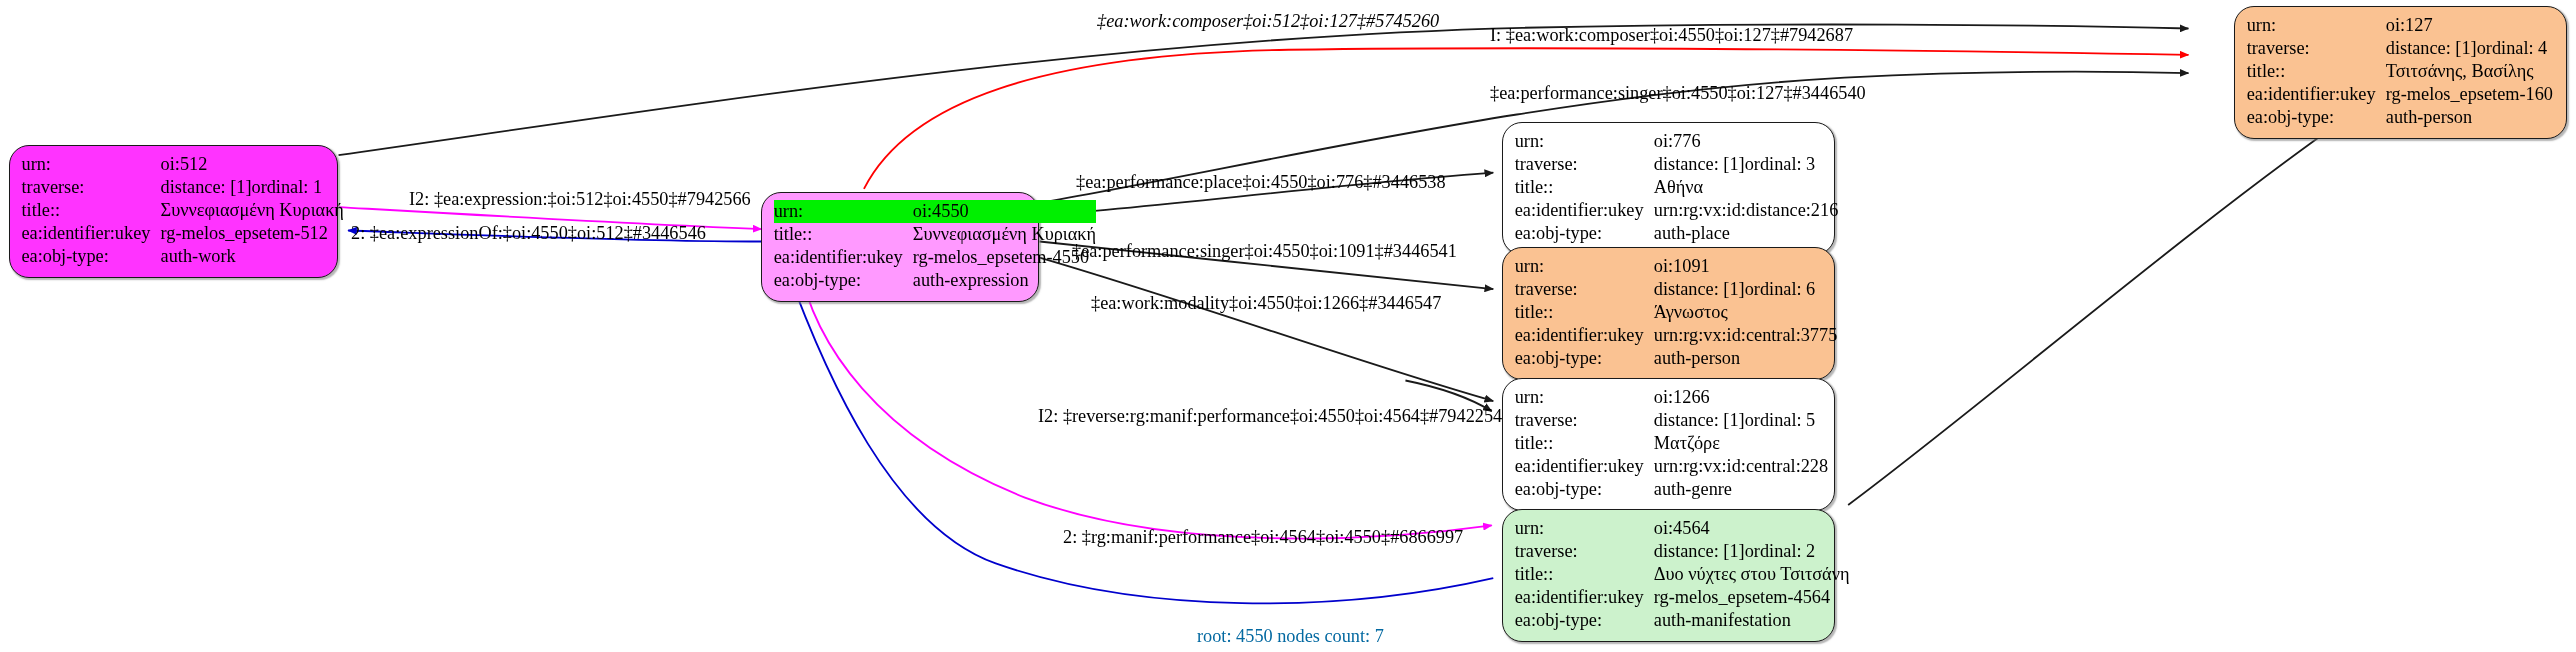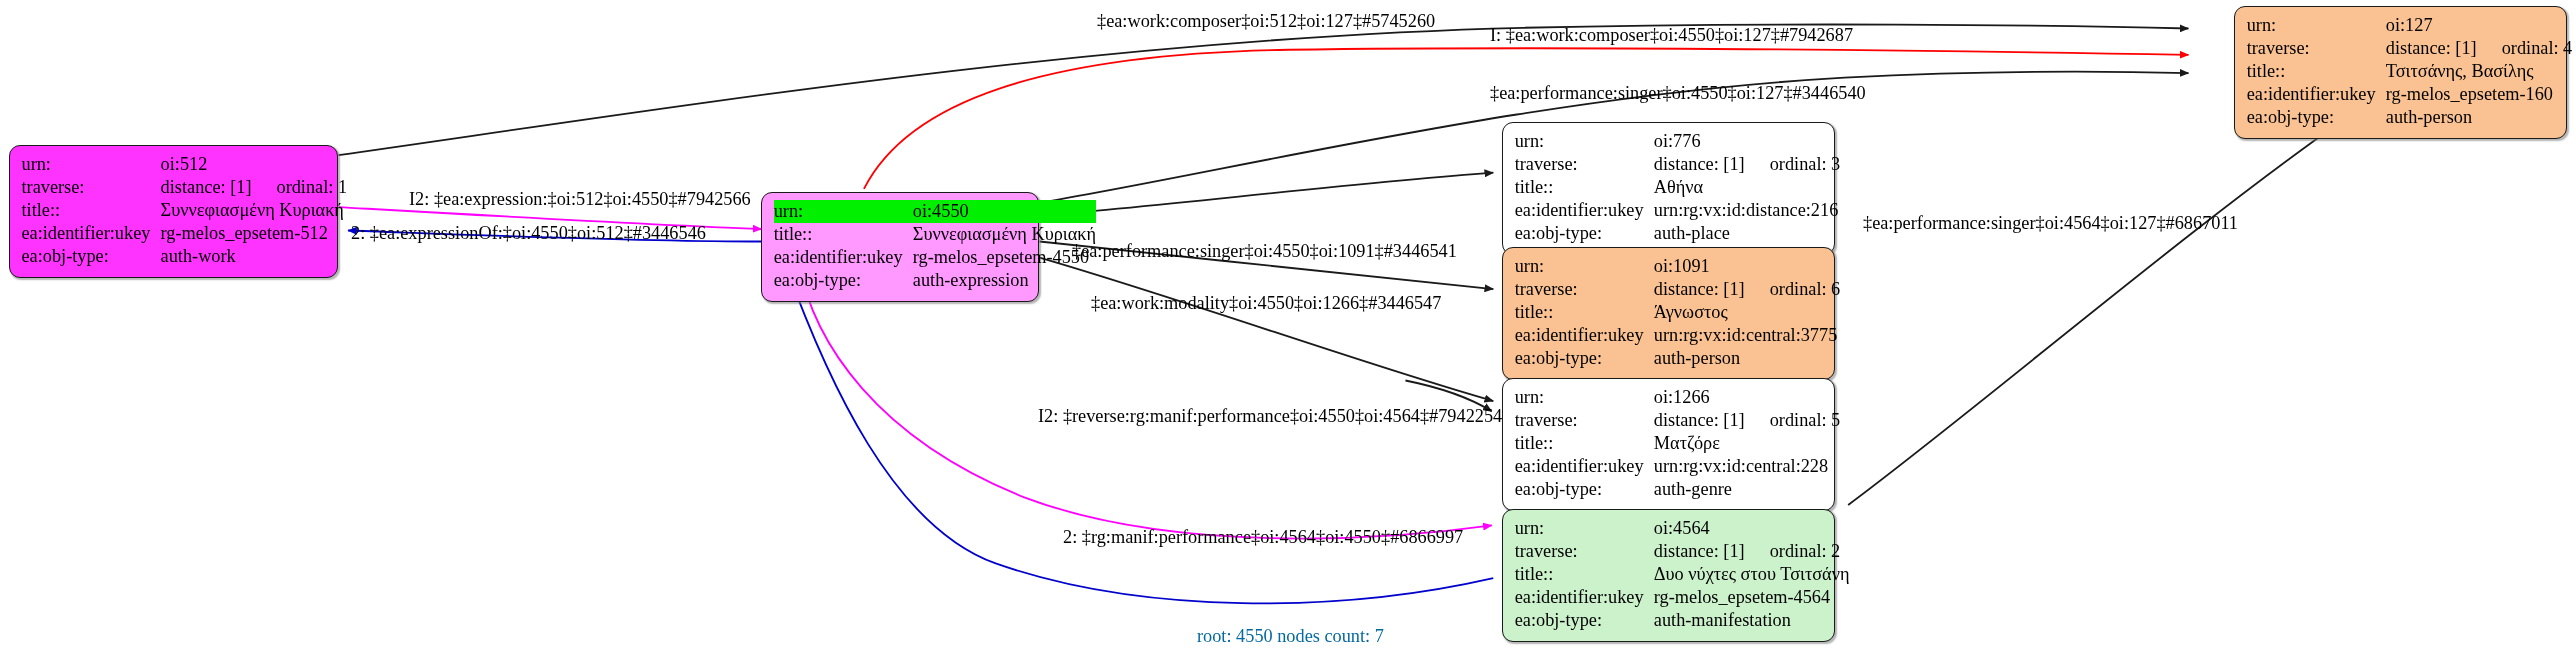--- a/index.html
+++ b/index.html
@@ -22,21 +22,21 @@
     left: 0;
     top: 0;
     width: 2576px;
     height: 652px;
     pointer-events: none;
   }
   .node {
     position: absolute;
     box-sizing: border-box;
     border: 1.5px solid #1a1a1a;
-    border-radius: 11px;
+    border-radius: 20px;
     padding: 7.3px 11.7px 8.8px 11.7px;
     background: #ffffff;
     box-shadow: 1.5px 1.5px 1.5px rgba(120,120,120,0.55);
     font-family: Liberation Serif, serif;
   }
   .node table {
     border-collapse: collapse;
     border-spacing: 0;
   }
   .node td {
@@ -54,21 +54,20 @@
     background: #00f000;
   }
   .node tr.hl td.k {
     padding-right: 0;
   }
   .node td.v .pair {
     display: inline-block;
   }
   .node td.v .ord {
     display: inline-block;
-    padding-left: 25px;
   }
   .edge-label {
     position: absolute;
     font-size: 18.3px;
     color: #000000;
     white-space: nowrap;
     line-height: 1;
   }
   .caption {
     position: absolute;
@@ -314,37 +313,37 @@
         <td class="v">rg-melos_epsetem-4564</td>
       </tr>
       <tr>
         <td class="k">ea:obj-type:</td>
         <td class="v">auth-manifestation</td>
       </tr>
     </tbody>
       </table>
   </div>
 
-  <div class="edge-label" style="left:1097px; top:11.7px;">‡ea:work:composer‡oi:512‡oi:127‡#5745260</div>
+  <div class="edge-label" style="left:1097px; top:11.7px;font-style:italic;">‡ea:work:composer‡oi:512‡oi:127‡#5745260</div>
 
   <div class="edge-label" style="left:1490px; top:26px;">I: ‡ea:work:composer‡oi:4550‡oi:127‡#7942687</div>
 
   <div class="edge-label" style="left:1490px; top:54px;margin-top:30px;">‡ea:performance:singer‡oi:4550‡oi:127‡#3446540</div>
 
   <div class="edge-label" style="left:363px; top:190px;margin-left:46px;">I2: ‡ea:expression:‡oi:512‡oi:4550‡#7942566</div>
 
   <div class="edge-label" style="left:351px; top:224px;">2: ‡ea:expressionOf:‡oi:4550‡oi:512‡#3446546</div>
 
+  <div class="edge-label" style="left:1076px; top:173px;">‡ea:performance:place‡oi:4550‡oi:776‡#3446538</div>
 
   <div class="edge-label" style="left:1072px; top:242px;">‡ea:performance:singer‡oi:4550‡oi:1091‡#3446541</div>
 
   <div class="edge-label" style="left:1091px; top:294px;">‡ea:work:modality‡oi:4550‡oi:1266‡#3446547</div>
 
   <div class="edge-label" style="left:1038px; top:407px;">I2: ‡reverse:rg:manif:performance‡oi:4550‡oi:4564‡#7942254</div>
 
   <div class="edge-label" style="left:1063px; top:528px;">2: ‡rg:manif:performance‡oi:4564‡oi:4550‡#6866997</div>
 
-  <div class="edge-label" style="left:1863px; top:214px;">‡ea:performance:singer‡oi:4564‡oi:127‡#6867011</div>
 
   <div class="caption" style="left:1197px; top:627px;">root: 4550 nodes count: 7</div>
 
 </div>
 
 
 </body></html>

